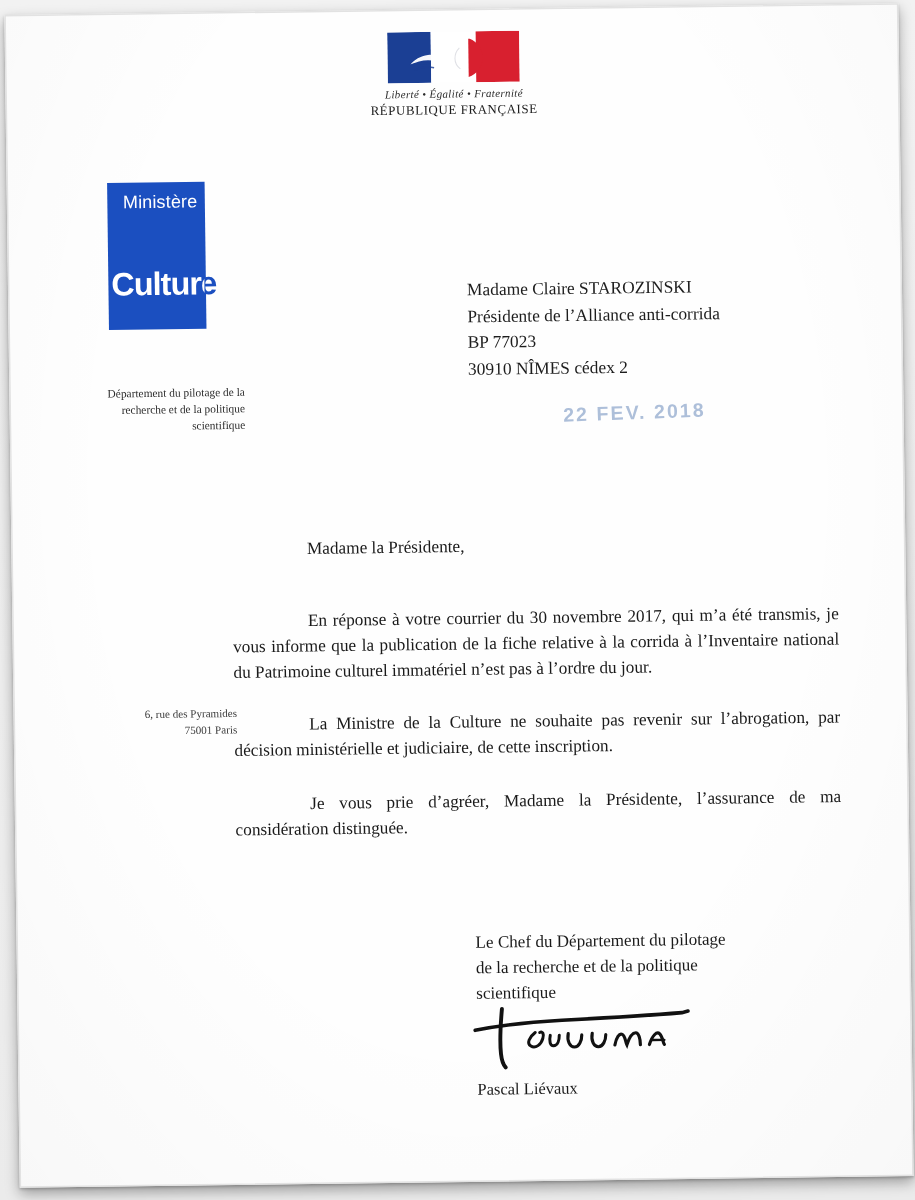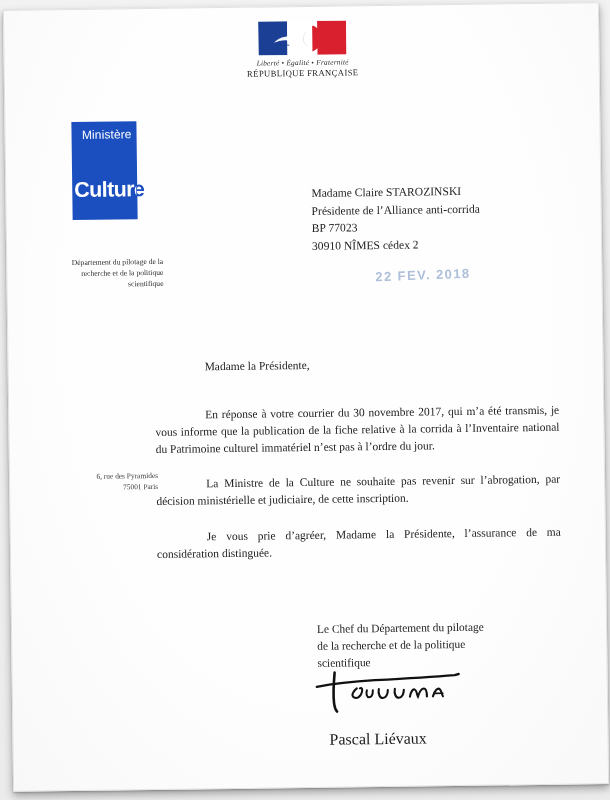--- a/index.html
+++ b/index.html
@@ -166,25 +166,24 @@
     font-family: "Liberation Serif", serif;
     font-size: 11.4px;
     line-height: 1.5;
     color: #1a1a1a;
   }
   #signature-mark {
     position: absolute; left: 296px; top: 664px;
     width: 180px; height: 44px;
   }
   #signer-name {
-    position: absolute; left: 316px; top: 714px;
-    font-family: "Liberation Serif", serif;
-    font-size: 16px;
+    position: absolute; left: 305px; top: 714px;
+    font-family: "Liberation Serif", serif;
+    font-size: 11px;
     color: #1a1a1a;
-    margin-top: 10px;
   }
 </style>
 </head>
 <body>
 
 <div id="stage">
 
   <div id="page">
     <div id="paper-grain"></div>
 

